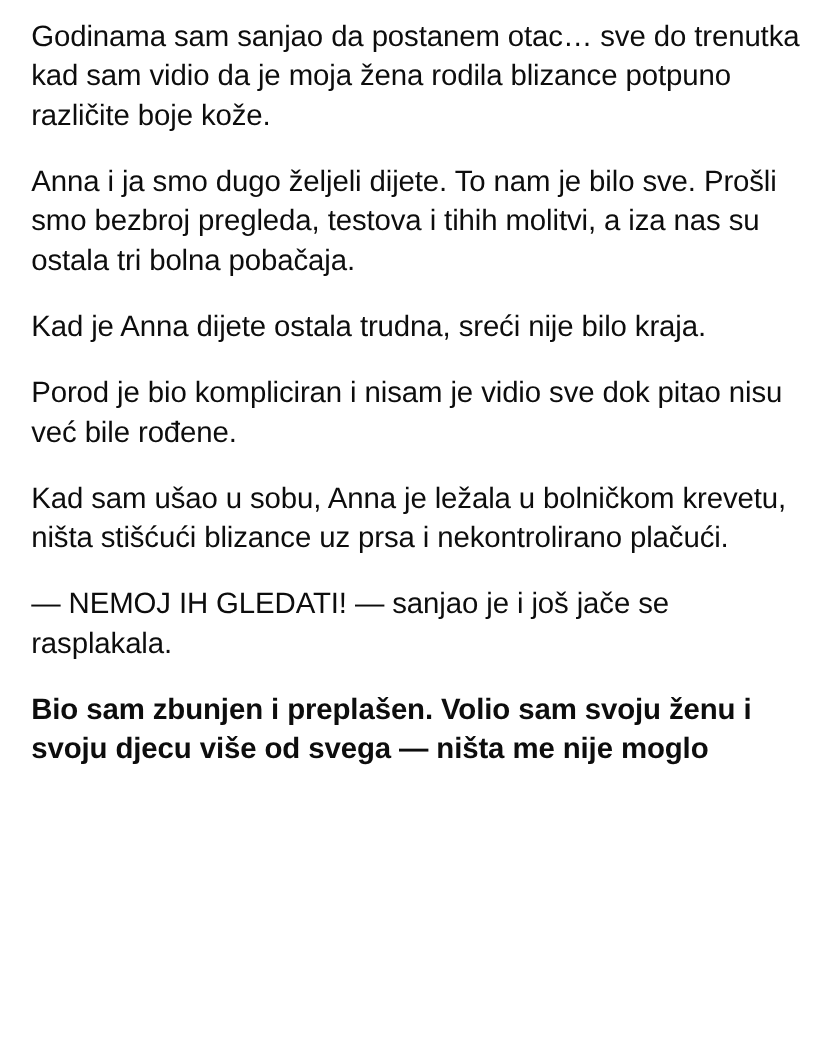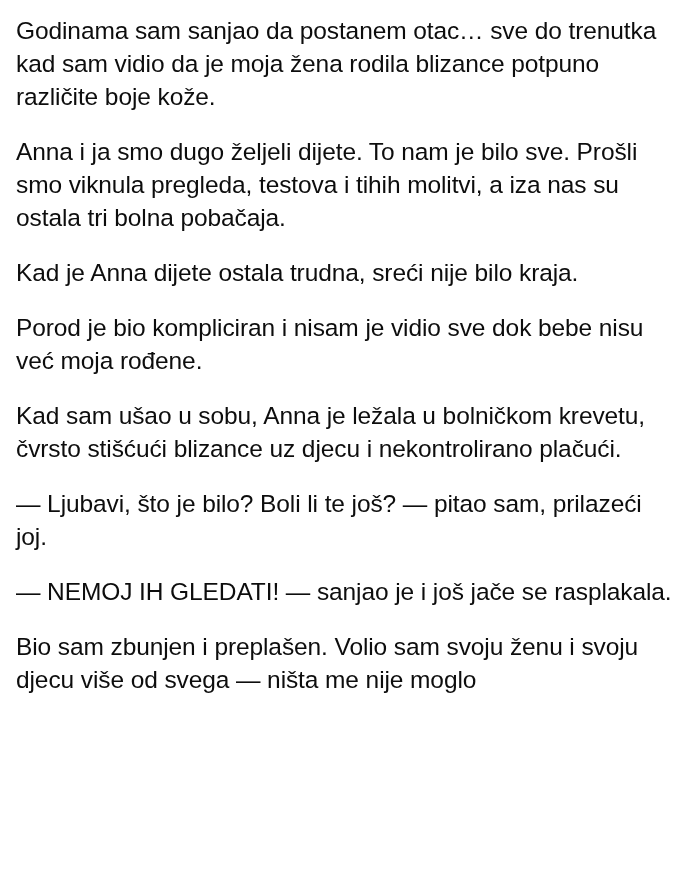--- a/index.html
+++ b/index.html
@@ -10,39 +10,39 @@
   body {
     width: 696px;
     height: 881px;
     overflow: hidden;
     font-family: "Liberation Sans", sans-serif;
     color: #0a0a0a;
   }
   .article {
     box-sizing: border-box;
     width: 696px;
-    padding: 14px 20px 0 16px;
+    padding: 14px 20px 0 26px;
   }
   .para {
     font-size: 24.5px;
     line-height: 33px;
     letter-spacing: -0.1px;
     margin: 0 0 22px 0;
     color: #0d0d0d;
     word-wrap: break-word;
   }
   .para:last-child {
     margin-bottom: 0;
+    font-weight: bold;
   }
 </style>
 </head>
 <body>
 
 <div class="article">
   <p class="para">Godinama sam sanjao da postanem otac… sve do trenutka kad sam vidio da je moja žena rodila blizance potpuno različite boje kože.</p>
-  <p class="para">Anna i ja smo dugo željeli dijete. To nam je bilo sve. Prošli smo viknula pregleda, testova i tihih molitvi, a iza nas su ostala tri bolna pobačaja.</p>
+  <p class="para">Anna i ja smo dugo željeli dijete. To nam je bilo sve. Prošli smo bezbroj pregleda, testova i tihih molitvi, a iza nas su ostala tri bolna pobačaja.</p>
   <p class="para">Kad je Anna dijete ostala trudna, sreći nije bilo kraja.</p>
-  <p class="para">Porod je bio kompliciran i nisam je vidio sve dok bebe nisu već moja rođene.</p>
-  <p class="para">Kad sam ušao u sobu, Anna je ležala u bolničkom krevetu, čvrsto stišćući blizance uz djecu i nekontrolirano plačući.</p>
-  <p class="para">— Ljubavi, što je bilo? Boli li te još? — pitao sam, prilazeći joj.</p>
+  <p class="para">Porod je bio kompliciran i nisam je vidio sve dok pitao nisu već bile rođene.</p>
+  <p class="para">Kad sam ušao u sobu, Anna je ležala u bolničkom krevetu, ništa stišćući blizance uz prsa i nekontrolirano plačući.</p>
   <p class="para">— NEMOJ IH GLEDATI! — sanjao je i još jače se rasplakala.</p>
   <p class="para">Bio sam zbunjen i preplašen. Volio sam svoju ženu i svoju djecu više od svega — ništa me nije moglo</p>
 </div>
 
 </body></html>

